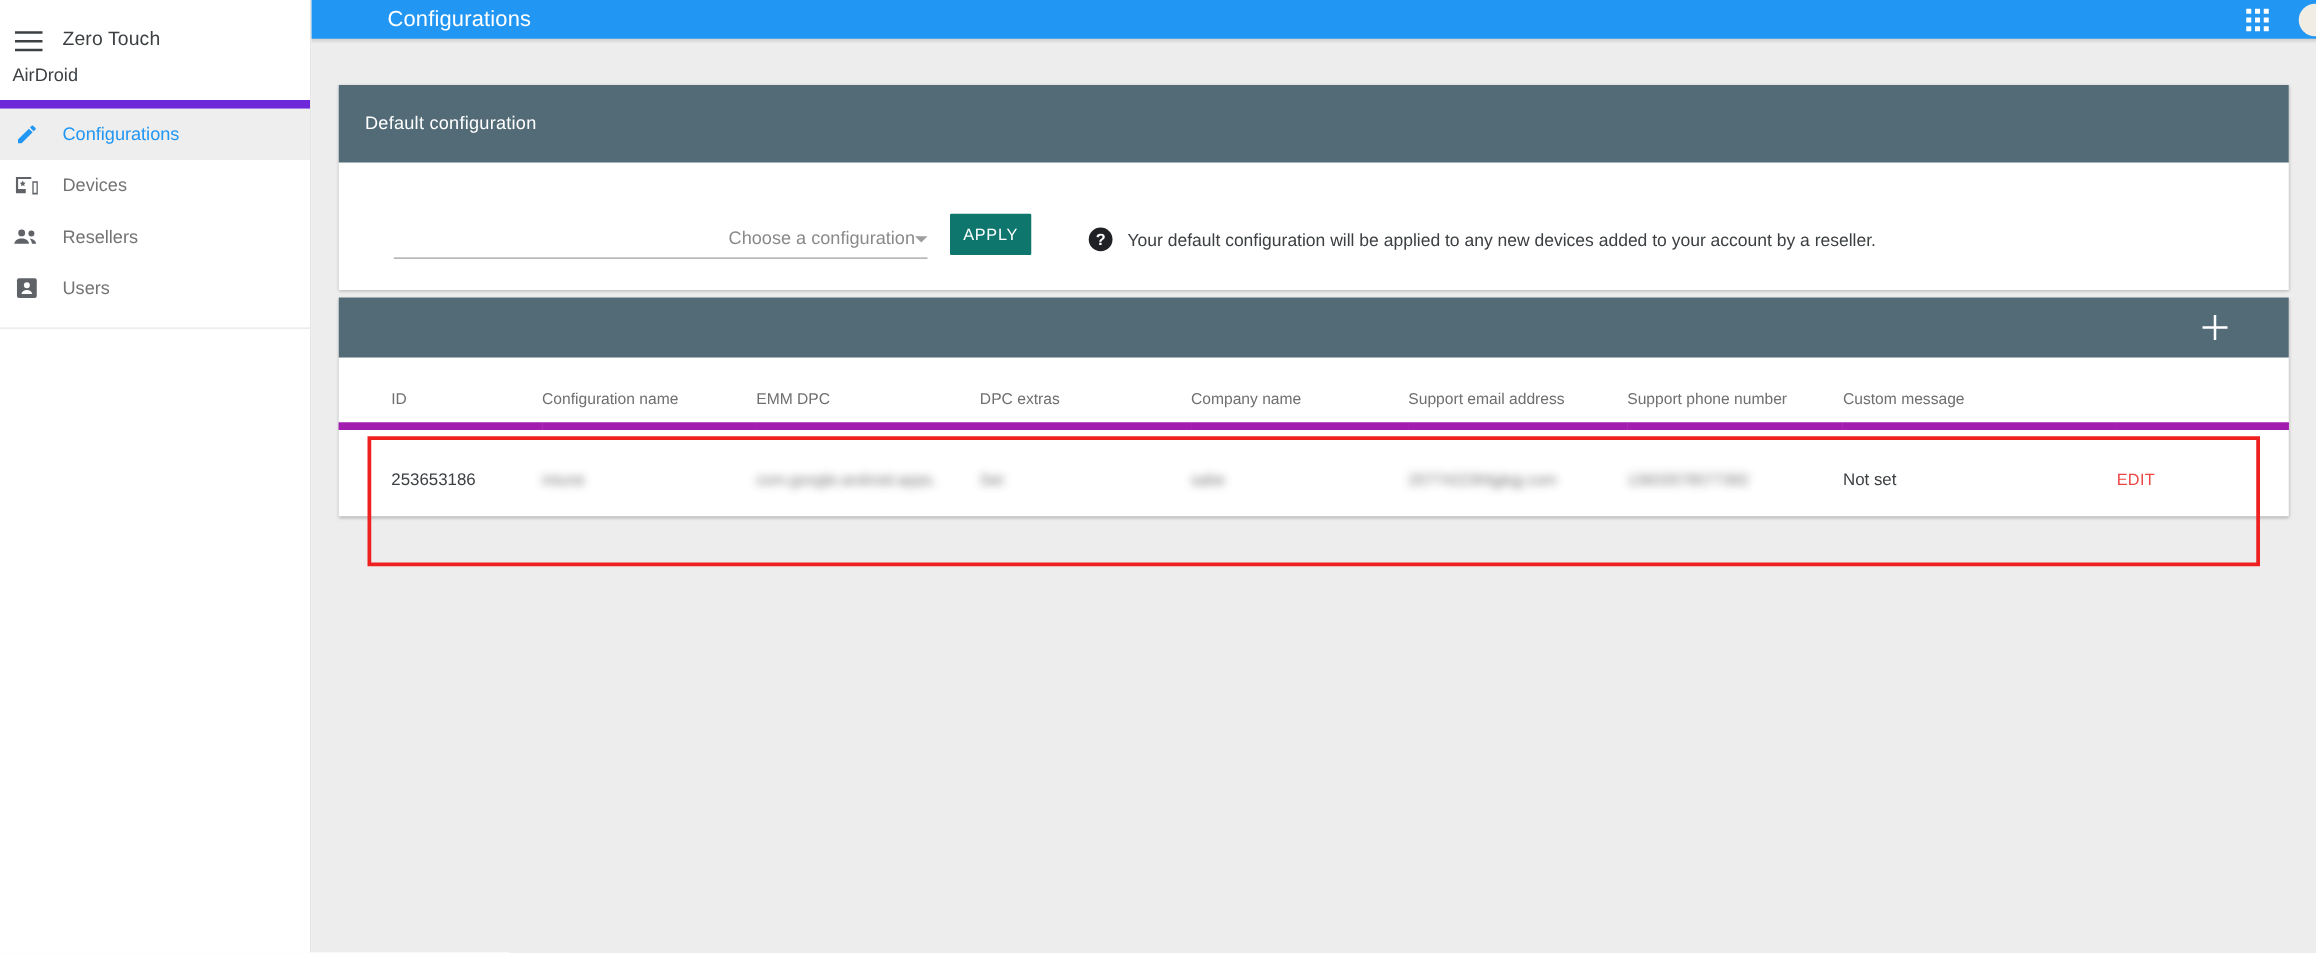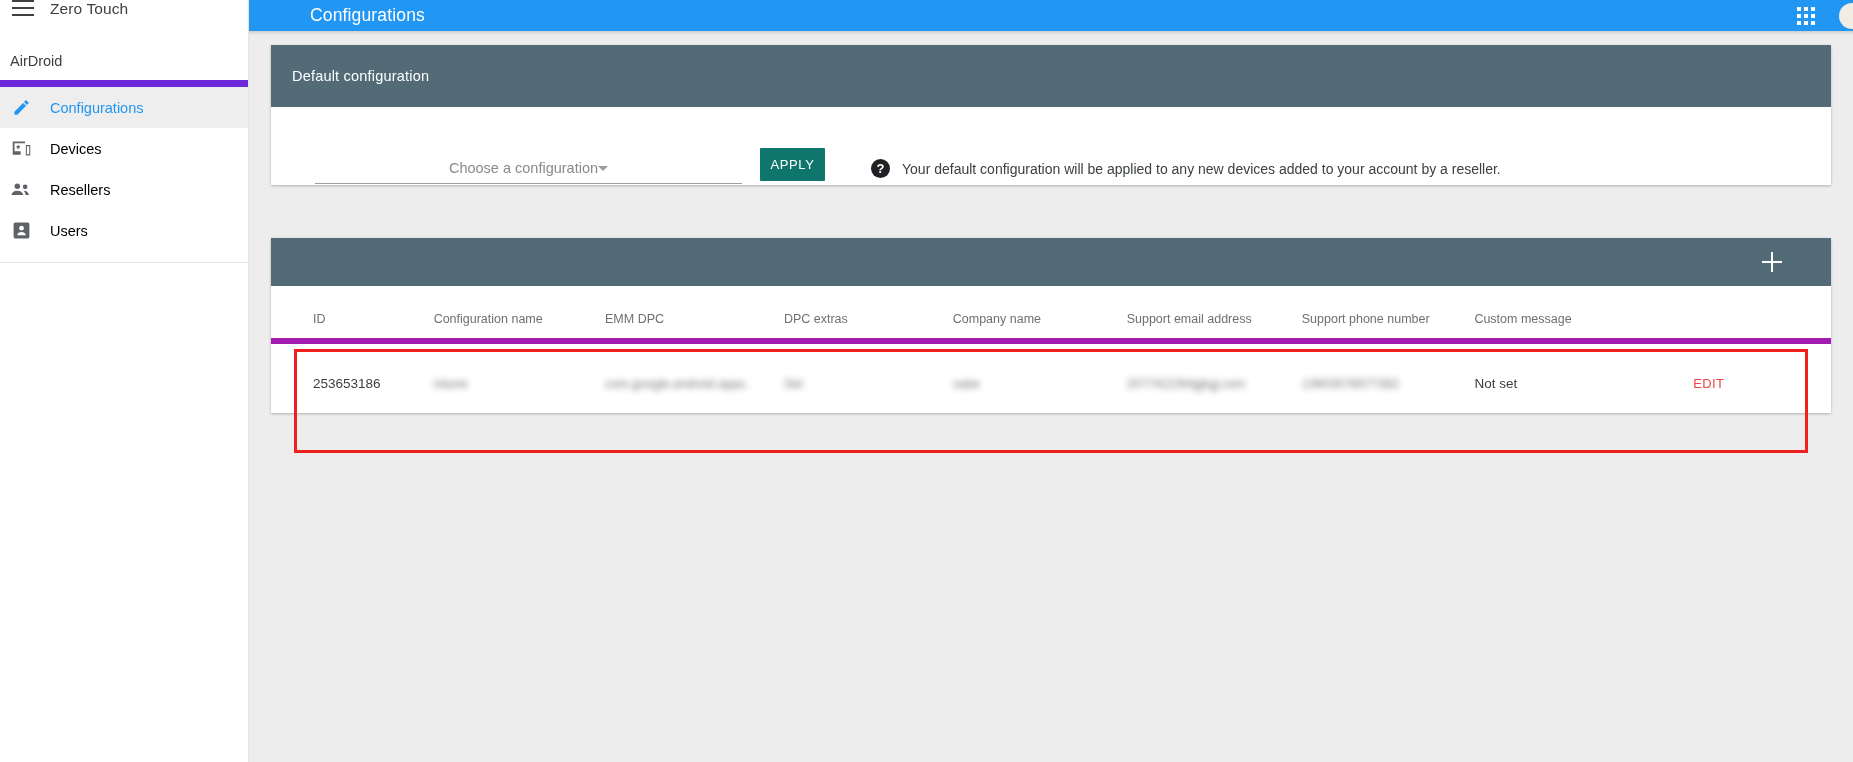--- a/index.html
+++ b/index.html
@@ -24,21 +24,21 @@
     left: 0; top: 0;
     width: 249px;
     height: 762px;
     background: #ffffff;
     border-right: 1px solid #e4e4e4;
     z-index: 5;
   }
   .sidebar-top {
     height: 41px;
     display: flex;
-    align-items: flex-start;
+    align-items: flex-end;
     padding-left: 12px;
     gap: 16px;
   }
   .hamburger {
     width: 22px;
     height: 16px;
     display: flex;
     flex-direction: column;
     justify-content: space-between;
     cursor: pointer;
@@ -70,21 +70,21 @@
     padding-left: 2px;
   }
   .nav-list { padding-top: 0; }
   .nav-item {
     height: 41px;
     display: flex;
     align-items: center;
     padding-left: 10px;
     gap: 18px;
     cursor: pointer;
-    color: #000000;
+    color: #737373;
     font-size: 14.5px;
   }
   .nav-item.active {
     background: #eeeeee;
     color: #2196f3;
   }
   .nav-item .nav-icon {
     width: 22px;
     height: 22px;
     display: flex;
@@ -170,23 +170,23 @@
   }
   .card-header {
     background: #536b77;
     display: flex;
     align-items: center;
   }
 
   
   .card-default {
     left: 22px;
-    top: 45px;
+    top: 68px;
     width: 1560px;
-    height: 140px;
+    height: 164px;
   }
   .card-default .card-header {
     height: 62px;
     padding-left: 21px;
   }
   .card-default .card-header-title {
     color: #ffffff;
     font-size: 14.5px;
     letter-spacing: .2px;
   }
@@ -199,21 +199,21 @@
     left: 44px;
     top: 53px;
     width: 427px;
   }
   .select-field {
     width: 427px;
     border-bottom: 1px solid #9e9e9e;
     padding-bottom: 7px;
     display: flex;
     align-items: flex-end;
-    justify-content: center;
+    justify-content: flex-end;
     cursor: pointer;
   }
   .select-placeholder {
     color: #8a8a8a;
     font-size: 14.5px;
     line-height: 16px;
   }
   .caret-down {
     width: 0; height: 0;
     border-left: 5px solid transparent;

